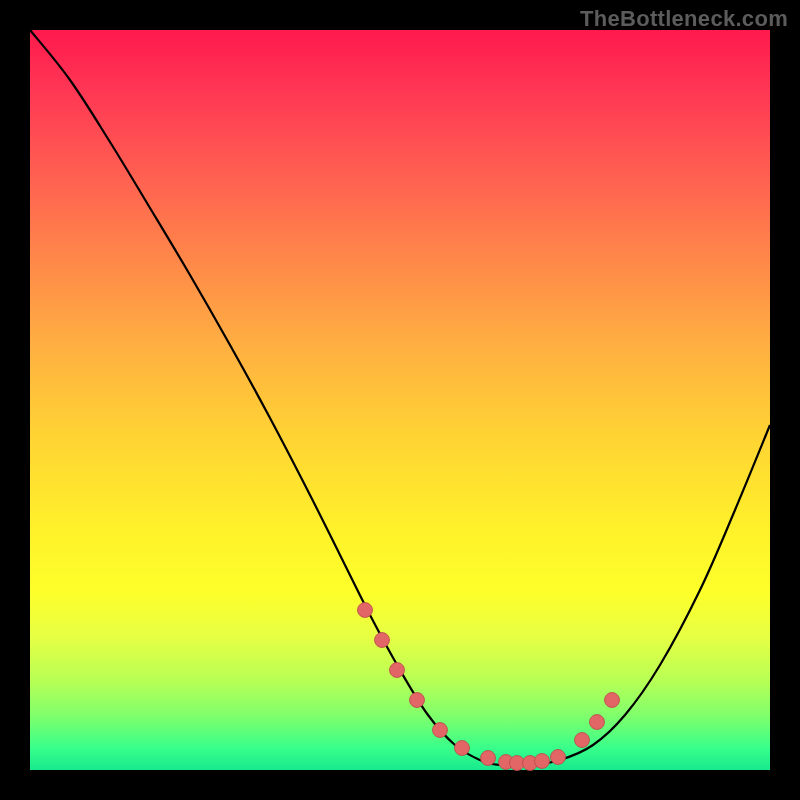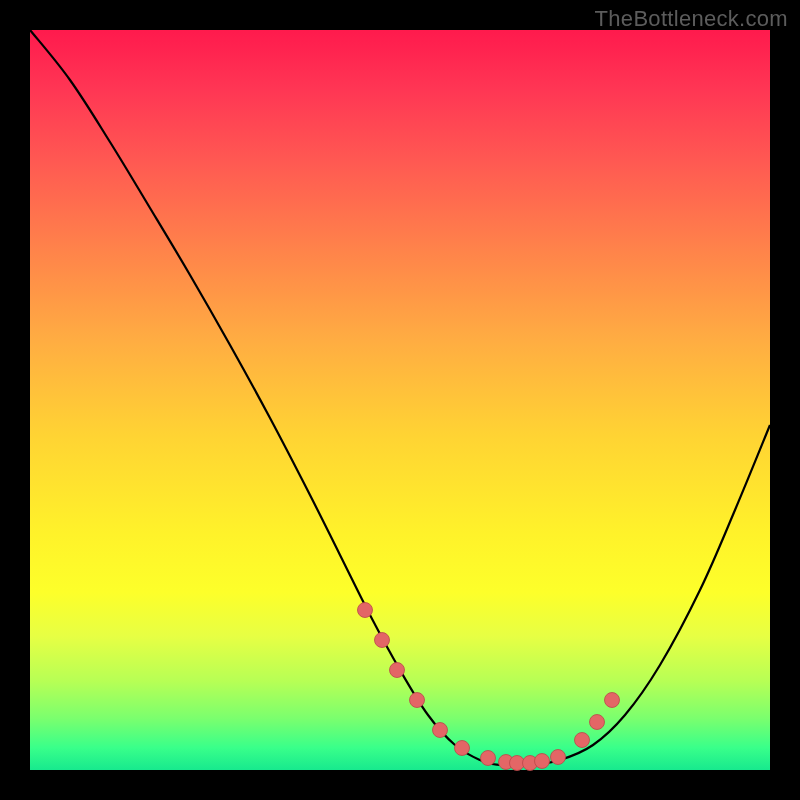--- a/index.html
+++ b/index.html
@@ -33,21 +33,21 @@
       #39ff8a 97%,
       #17e98e 100%
     );
   }
   .watermark {
     position: absolute;
     top: 6px;
     right: 12px;
     color: #5c5c5c;
     font-size: 22px;
-    font-weight: 400;
+    font-weight: 700;
     letter-spacing: 0.3px;
     user-select: none;
   }
   svg.plot {
     position: absolute;
     left: 0;
     top: 0;
     width: 740px;
     height: 740px;
     overflow: visible;

